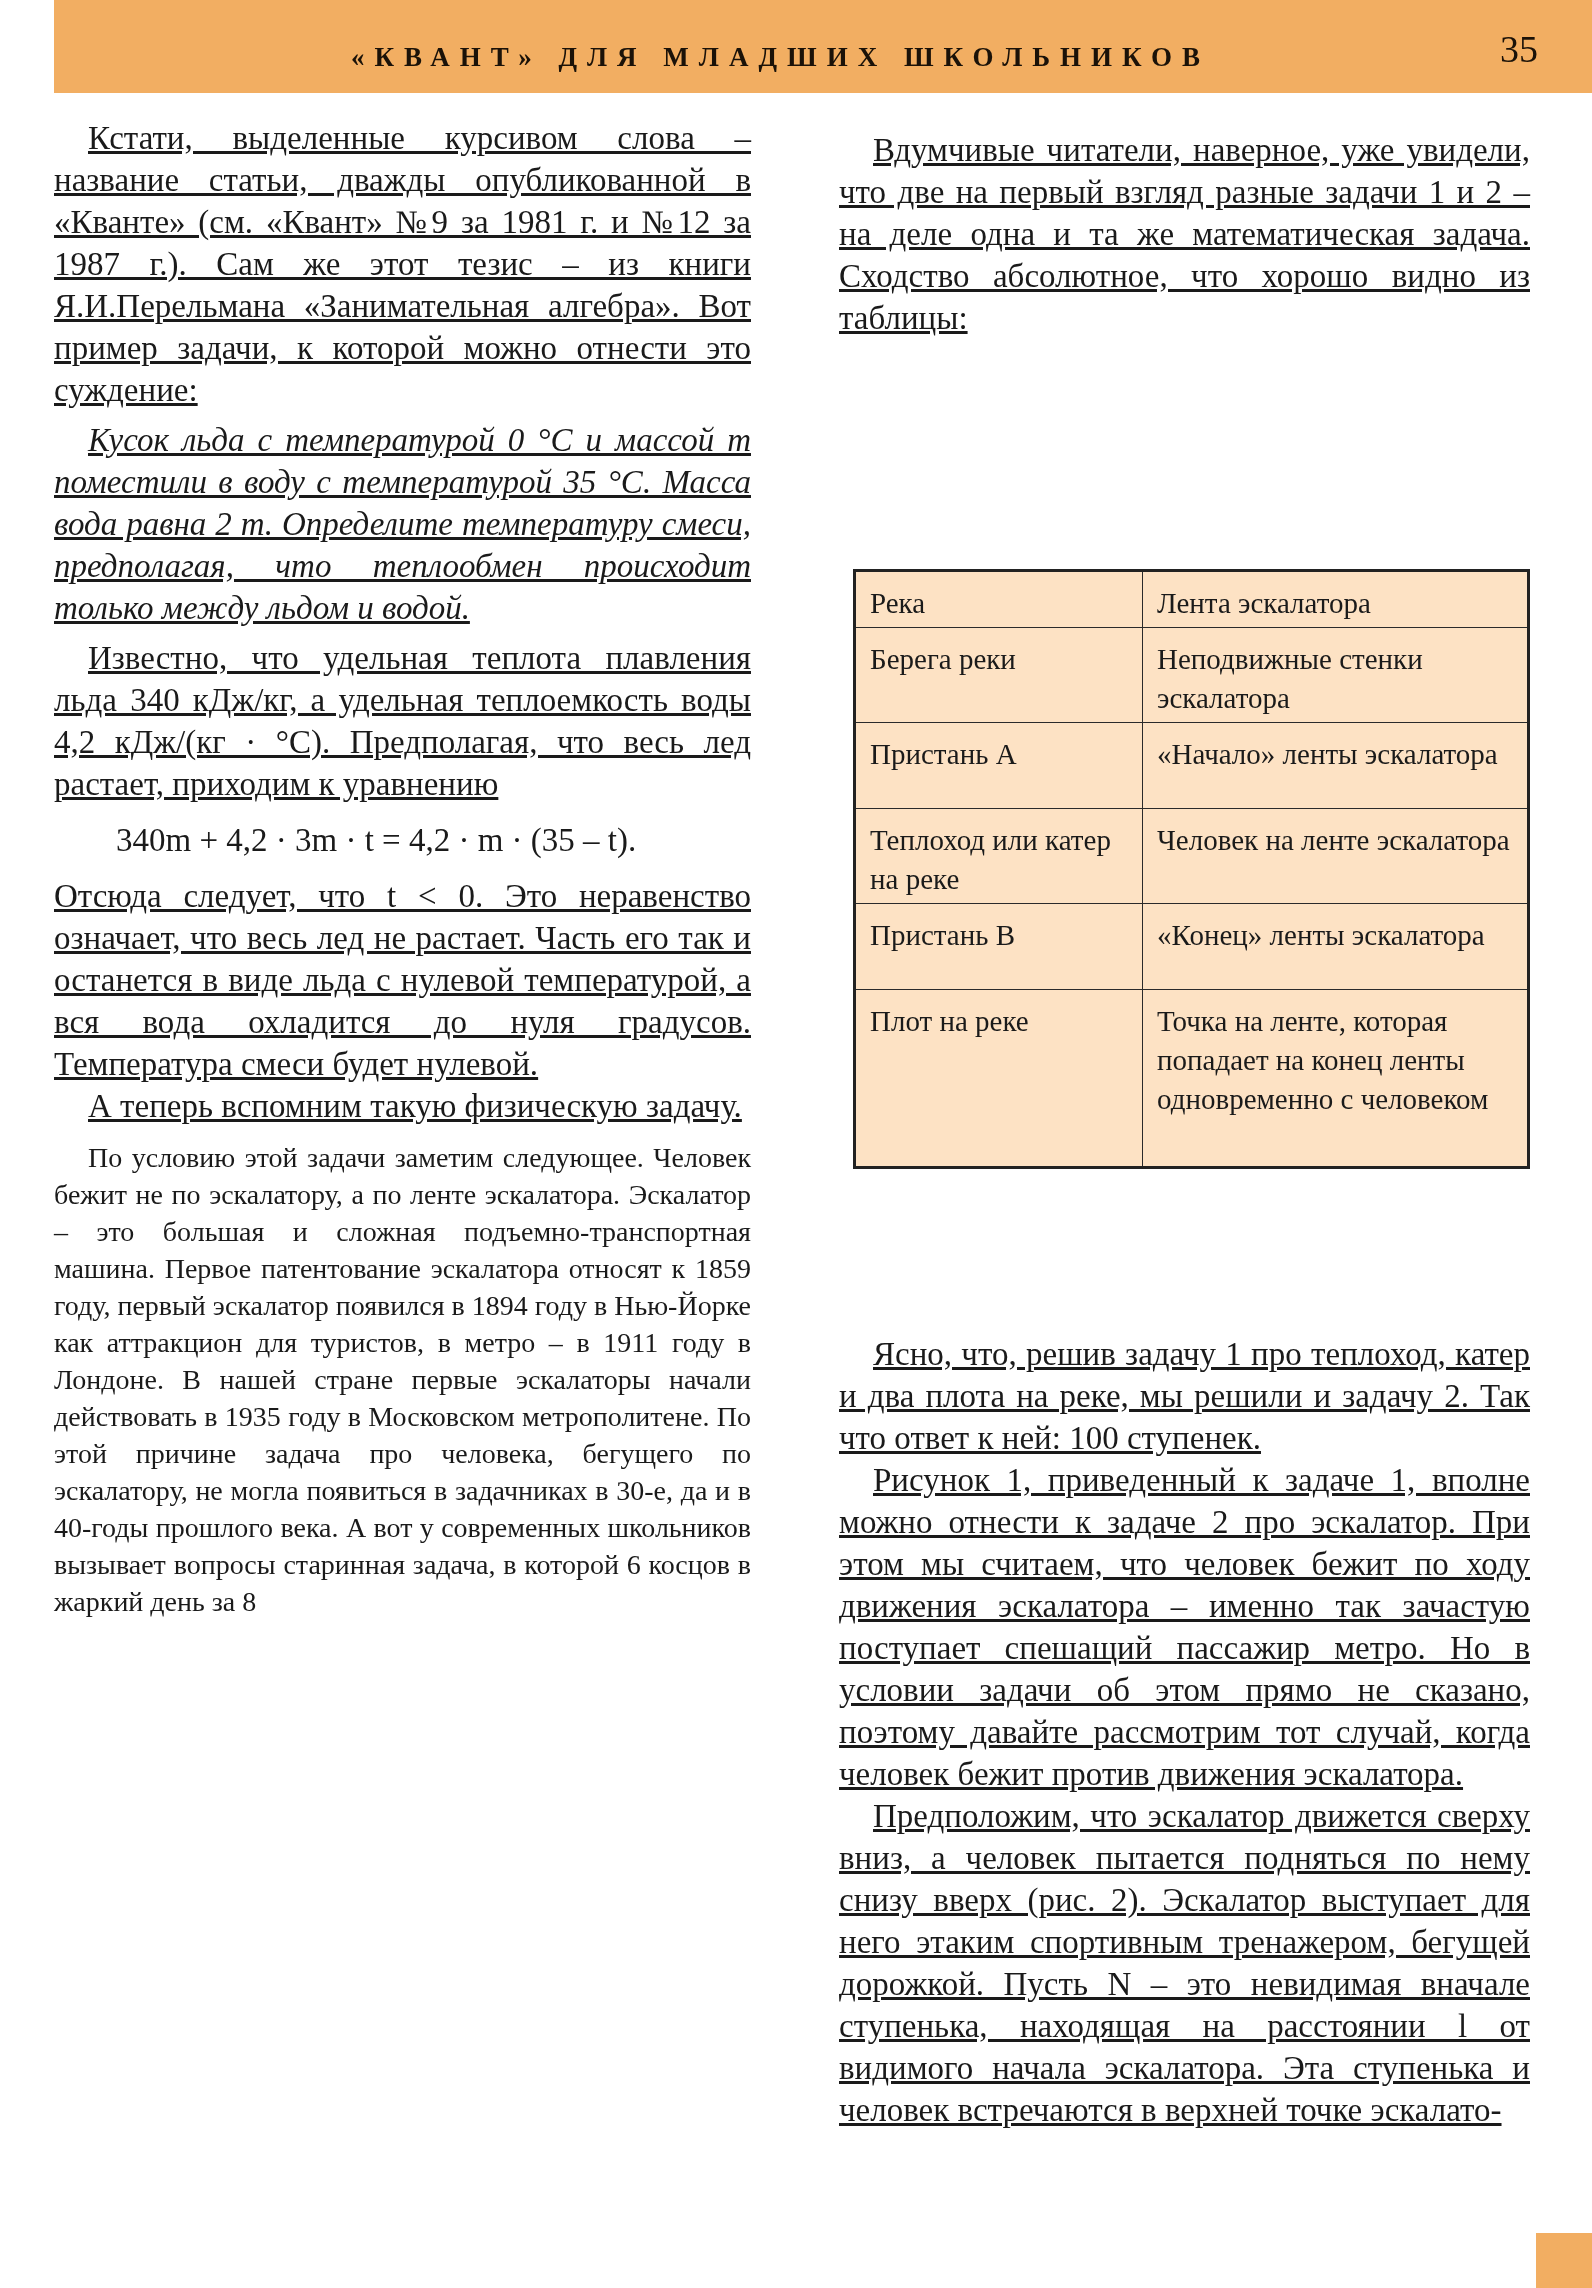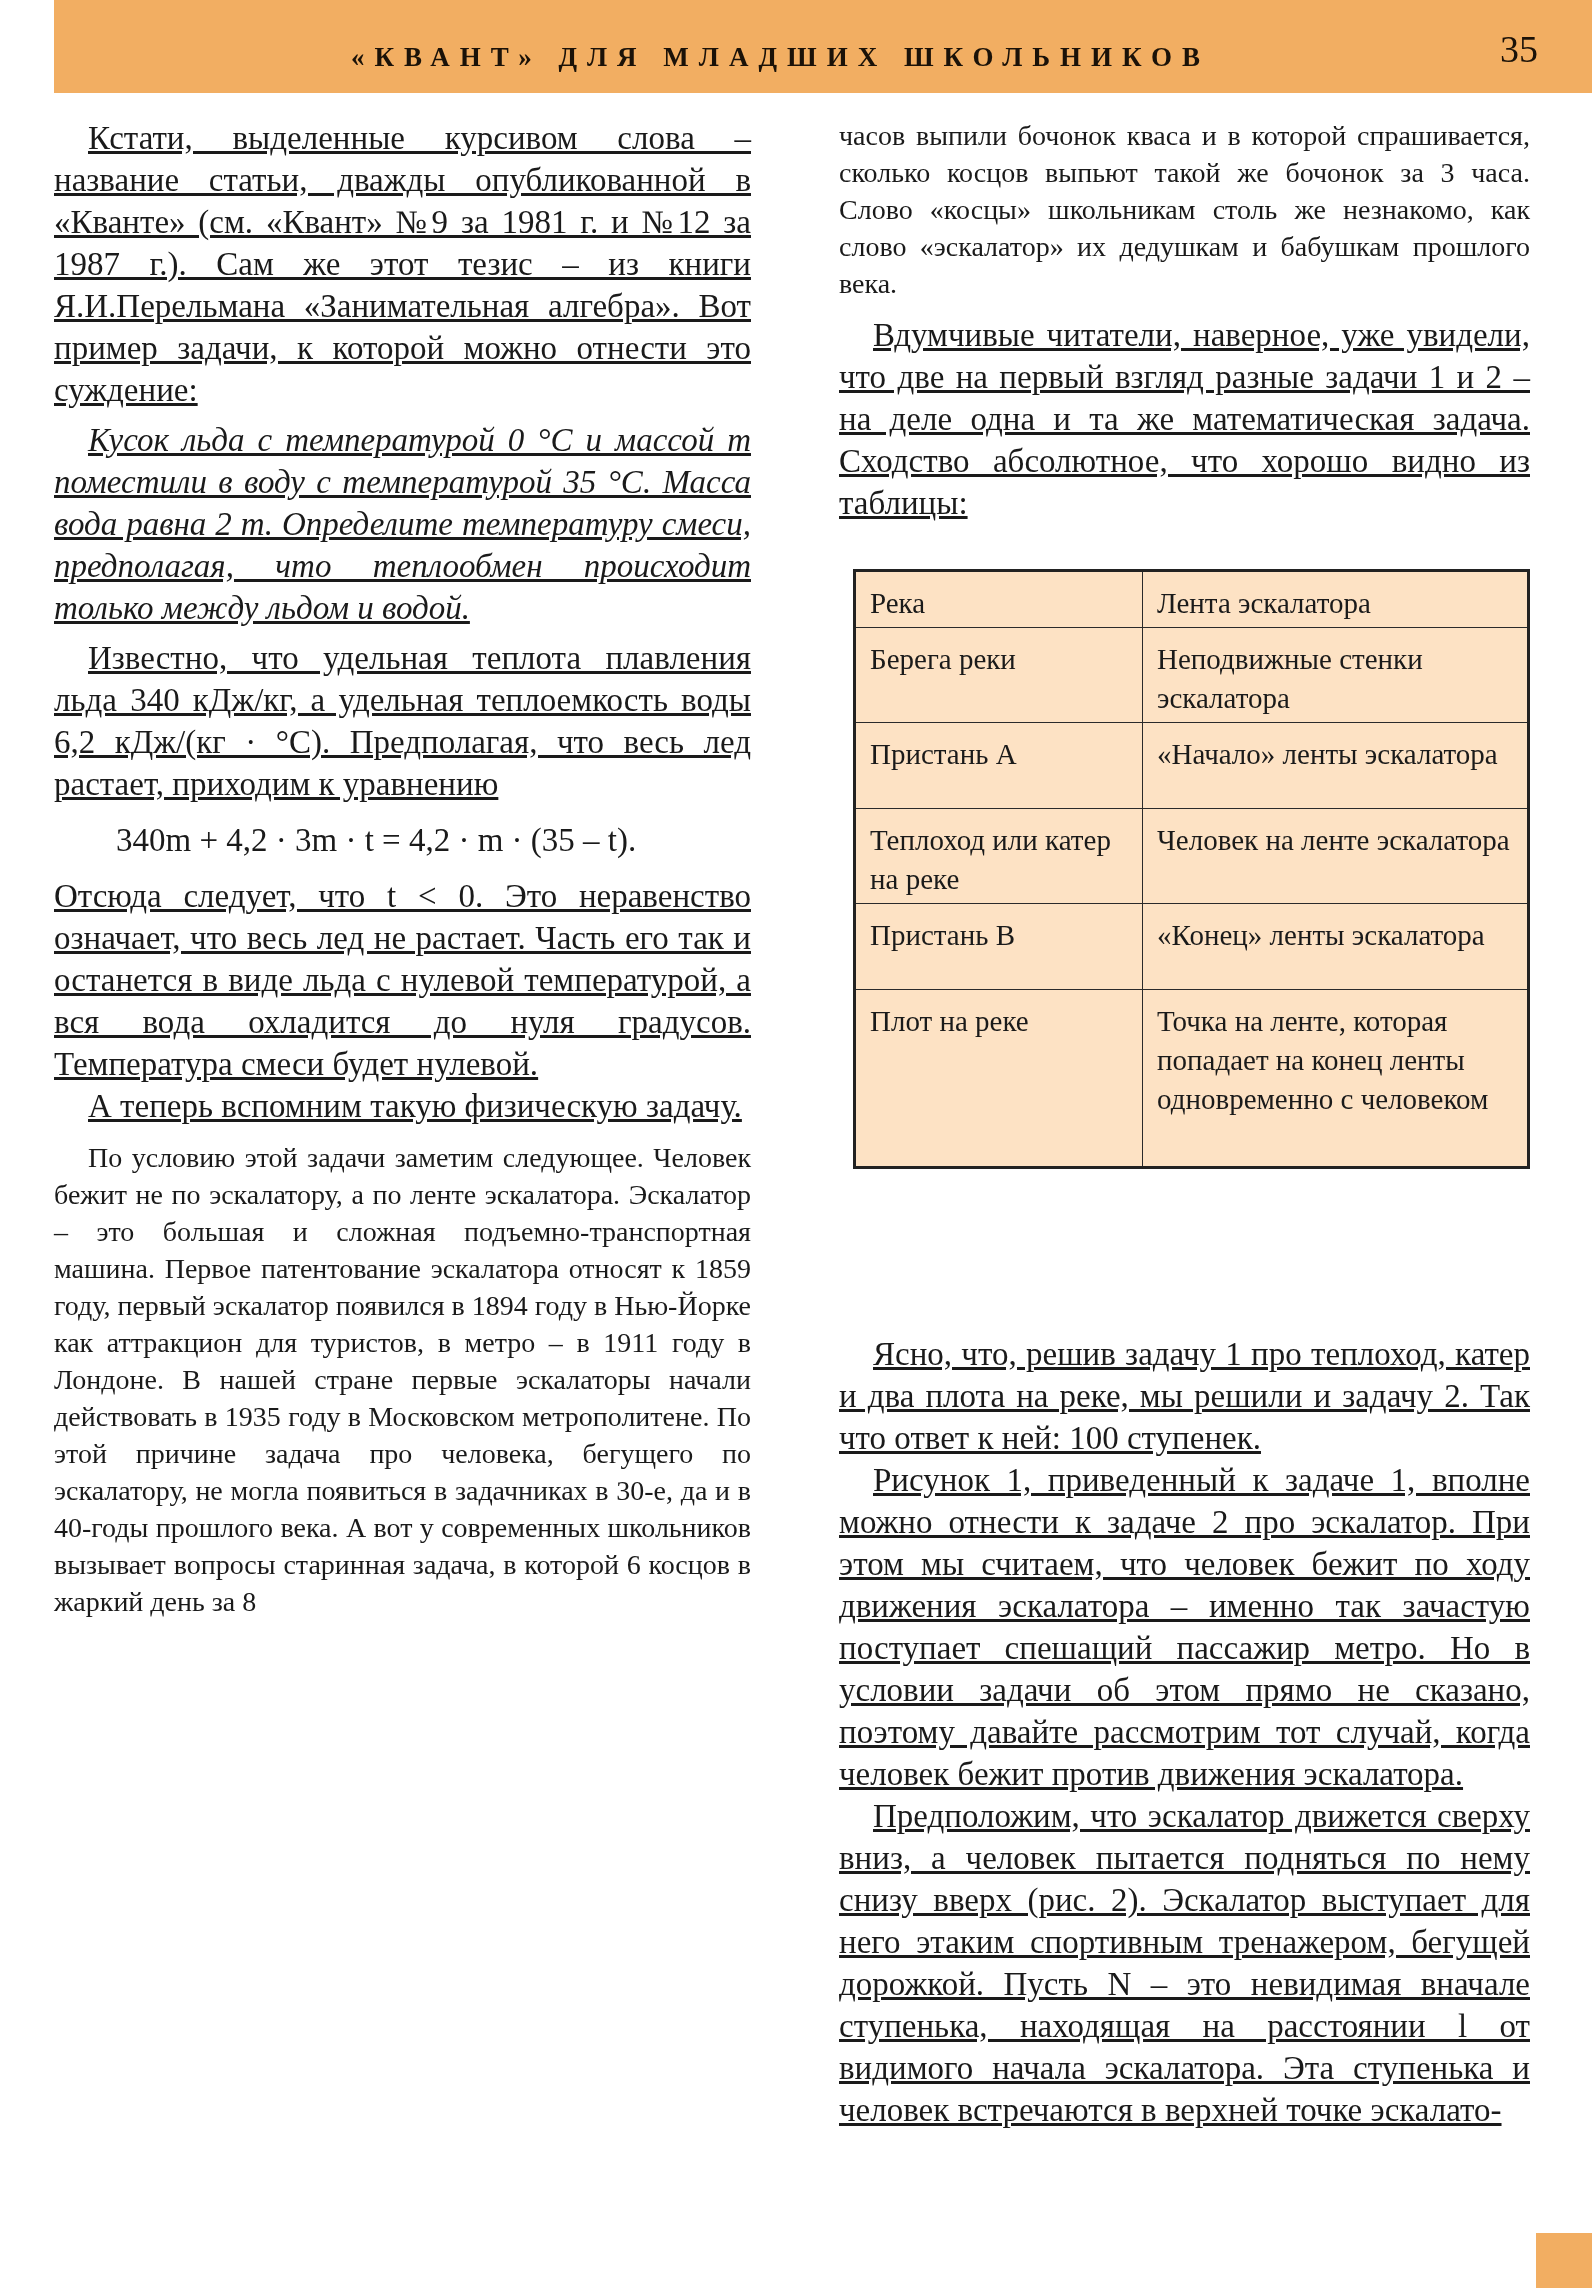--- a/index.html
+++ b/index.html
@@ -54,29 +54,28 @@
 <body>
 
 <div class="header-band">
   <div class="header-title">«КВАНТ» ДЛЯ МЛАДШИХ ШКОЛЬНИКОВ</div>
   <div class="page-number">35</div>
 </div>
 
 <div class="col col-left">
   <p class="big indent">Кстати, выделенные курсивом слова – название статьи, дважды опубликованной в «Кванте» (см. «Квант» №9 за 1981 г. и №12 за 1987 г.). Сам же этот тезис – из книги Я.И.Перельмана «Занимательная алгебра». Вот пример задачи, к которой можно отнести это суждение:</p>
   <p class="big indent it mt8">Кусок льда с температурой 0 °С и массой m поместили в воду с температурой 35 °С. Масса вода равна 2 m. Определите температуру смеси, предполагая, что теплообмен происходит только между льдом и водой.</p>
-  <p class="big indent mt8">Известно, что удельная теплота плавления льда 340 кДж/кг, а удельная теплоемкость воды 6,2 кДж/(кг · °С). Предполагая, что весь лед растает, приходим к уравнению</p>
+  <p class="big indent mt8">Известно, что удельная теплота плавления льда 340 кДж/кг, а удельная теплоемкость воды 4,2 кДж/(кг · °С). Предполагая, что весь лед растает, приходим к уравнению</p>
   <div class="equation">340m + 4,2 · 3m · t = 4,2 · m · (35 – t).</div>
   <p class="big">Отсюда следует, что t &lt; 0. Это неравенство означает, что весь лед не растает. Часть его так и останется в виде льда с нулевой температурой, а вся вода охладится до нуля градусов. Температура смеси будет нулевой.</p>
   <p class="big indent">А теперь вспомним такую физическую задачу.</p>
   <p class="small indent mt12">По условию этой задачи заметим следующее. Человек бежит не по эскалатору, а по ленте эскалатора. Эскалатор – это большая и сложная подъемно-транспортная машина. Первое патентование эскалатора относят к 1859 году, первый эскалатор появился в 1894 году в Нью-Йорке как аттракцион для туристов, в метро – в 1911 году в Лондоне. В нашей стране первые эскалаторы начали действовать в 1935 году в Московском метрополитене. По этой причине задача про человека, бегущего по эскалатору, не могла появиться в задачниках в 30-е, да и в 40-годы прошлого века. А вот у современных школьников вызывает вопросы старинная задача, в которой 6 косцов в жаркий день за 8</p>
 </div>
 
 <div class="col col-right">
-  <p class="small">часов выпили бочонок кваса и в которой спрашивается, сколько косцов выпьют такой же бочонок за 3 часа. Слово «косцы» школьникам столь же незнакомо, как слово «эскалатор» их дедушкам и бабушкам прошлого века.</p>
   <p class="big indent mt12">Вдумчивые читатели, наверное, уже увидели, что две на первый взгляд разные задачи 1 и 2 – на деле одна и та же математическая задача. Сходство абсолютное, что хорошо видно из таблицы:</p>
 </div>
 
 <table class="compare">
   <tbody>
     <tr style="height:42px">
       <td class="c1">Река</td>
       <td>Лента эскалатора</td>
     </tr>
     <tr style="height:83px">

